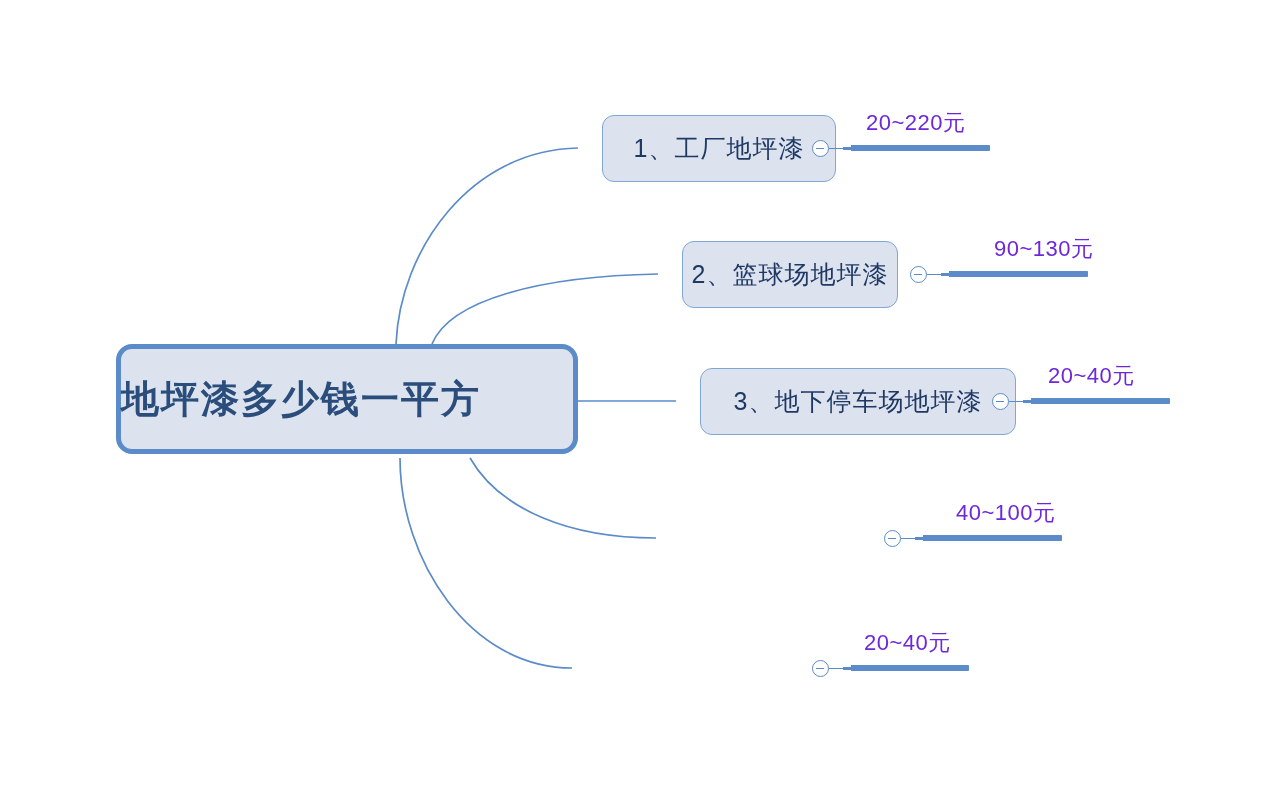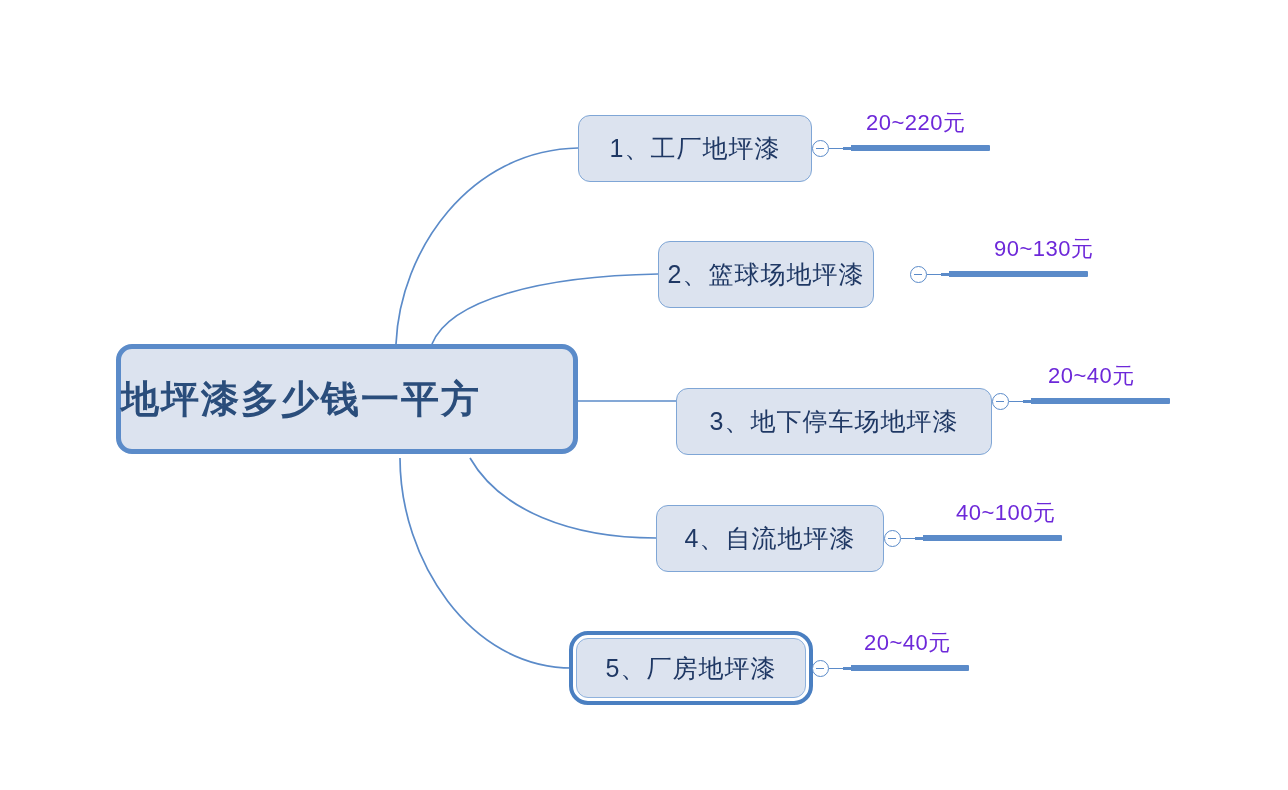--- a/index.html
+++ b/index.html
@@ -52,20 +52,21 @@
   
   .branch-node {
     position: absolute;
     box-sizing: border-box;
     background: #dce3ef;
     border: 1.6px solid #7fa6d6;
     border-radius: 12px;
     display: flex;
     align-items: center;
     justify-content: center;
+    margin-left: 24px;
   }
   .branch-node.selected {
     border: 1.6px solid #8fb2dd;
     outline: 4px solid #4a7fc1;
     outline-offset: 3px;
     box-shadow: 0 0 0 3px #ffffff;
   }
   .branch-label {
     font-size: 25px;
     color: #1f3864;
@@ -157,43 +158,37 @@
   <div class="branch-node" style="left:658px; top:241px; width:216px; height:67px;">
     <span class="branch-label">2、篮球场地坪漆</span>
   </div>
   <div class="toggle" style="left:910px; top:266px;"></div>
   <div class="value-group">
     <span class="value-text" style="left:994px; top:234px;">90~130元</span>
     <div class="value-stub" style="left:927px; top:273.5px; width:14px;"></div>
     <div class="value-bar" style="left:949px; top:271px; width:139px;"></div>
   </div>
 
-  <div class="branch-node" style="left:676px; top:388px; width:316px; height:67px;">
+  <div class="branch-node" style="left:676px; top:368px; width:316px; height:67px;">
     <span class="branch-label">3、地下停车场地坪漆</span>
   </div>
   <div class="toggle" style="left:992px; top:393px;"></div>
   <div class="value-group">
     <span class="value-text" style="left:1048px; top:361px;">20~40元</span>
     <div class="value-stub" style="left:1009px; top:400.5px; width:14px;"></div>
     <div class="value-bar" style="left:1031px; top:398px; width:139px;"></div>
   </div>
 
-  <div class="branch-node" style="left:656px; top:505px; width:228px; height:67px;">
-    <span class="branch-label">4、自流地坪漆</span>
-  </div>
   <div class="toggle" style="left:884px; top:530px;"></div>
   <div class="value-group">
     <span class="value-text" style="left:940px; top:498px;margin-left:16px;">40~100元</span>
     <div class="value-stub" style="left:901px; top:537.5px; width:14px;"></div>
     <div class="value-bar" style="left:923px; top:535px; width:139px;"></div>
   </div>
 
-  <div class="branch-node selected" style="left:576px; top:638px; width:230px; height:60px;">
-    <span class="branch-label">5、厂房地坪漆</span>
-  </div>
   <div class="toggle" style="left:812px; top:660px;"></div>
   <div class="value-group">
     <span class="value-text" style="left:864px; top:628px;">20~40元</span>
     <div class="value-stub" style="left:829px; top:667.5px; width:14px;"></div>
     <div class="value-bar" style="left:851px; top:665px; width:118px;"></div>
   </div>
 
 </div>
 
 </body></html>

